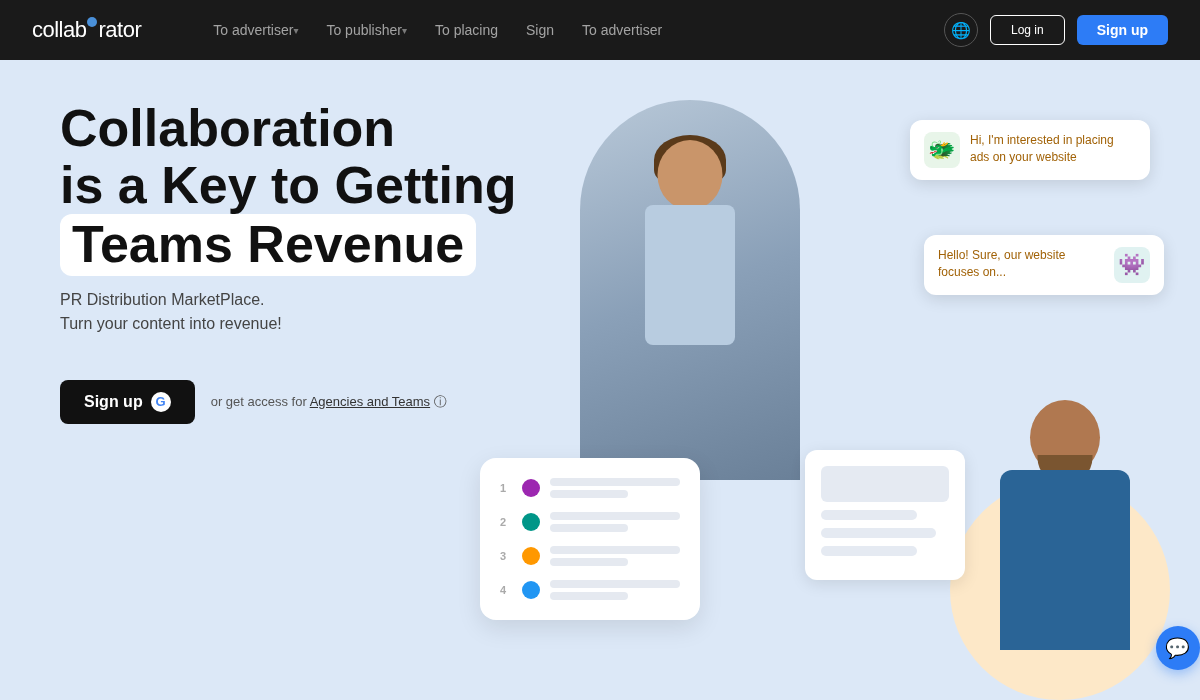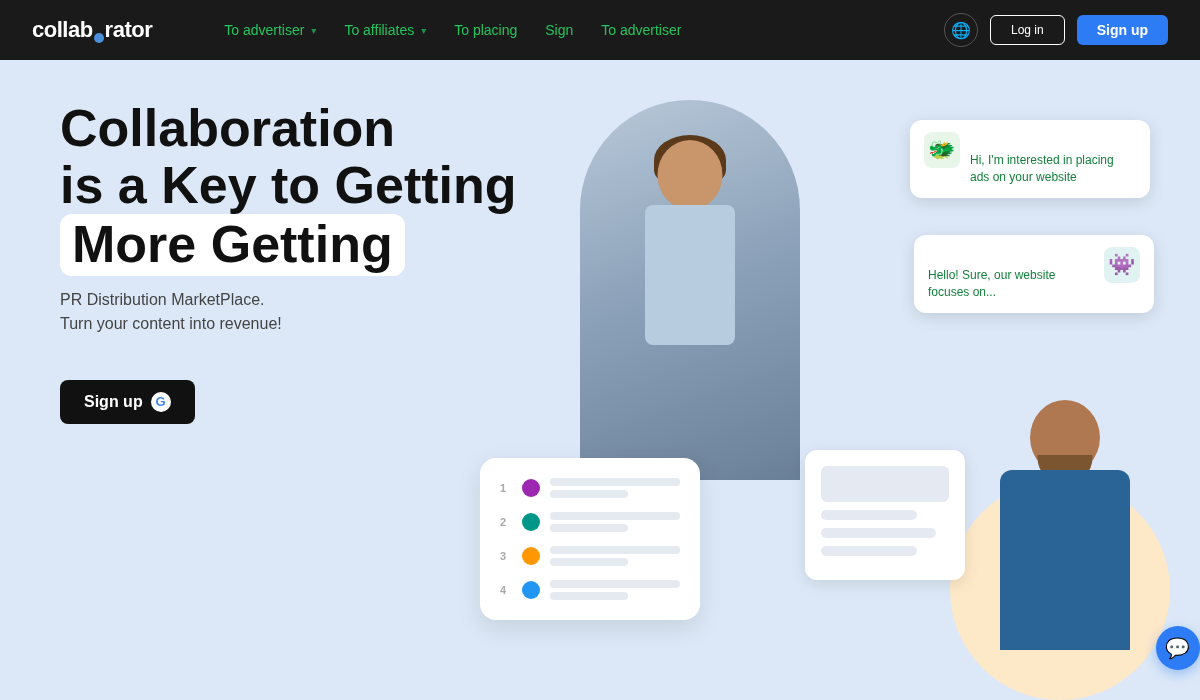--- a/index.html
+++ b/index.html
@@ -12,48 +12,48 @@
       display: flex;
       align-items: center;
       padding: 0 32px;
       gap: 0;
       position: relative;
       z-index: 10;
     }
     .logo {
       color: #fff;
       font-size: 22px;
-      font-weight: 700;
+      font-weight: 400;
       letter-spacing: -0.5px;
       margin-right: 60px;
       display: flex;
-      align-items: flex-end;
+      align-items: flex-start;
     }
     .logo-dot {
       width: 10px;
       height: 10px;
       background: #4a90d9;
       border-radius: 50%;
       display: inline-block;
       margin: 0 1px;
     }
     .nav-links {
       display: flex;
       align-items: center;
       gap: 4px;
       flex: 1;
     }
     .nav-link {
-      color: #22c55e;
+      color: #a3a3a3;
       font-size: 14px;
       padding: 6px 12px;
       cursor: pointer;
       display: flex;
       align-items: center;
-      gap: 7px;
+      gap: 0;
       border-radius: 4px;
       text-decoration: none;
     }
     .nav-link .chevron {
       font-size: 10px;
       opacity: 0.7;
     }
     .nav-right {
       display: flex;
       align-items: center;
@@ -269,42 +269,41 @@
       max-width: 240px;
     }
 
     .chat-bubble-1 {
       top: 60px;
       right: 50px;
     }
 
     .chat-bubble-2 {
       top: 175px;
-      right: 46px;
+      right: 36px;
     }
 
     .monster-icon {
       width: 36px;
       height: 36px;
       border-radius: 8px;
       flex-shrink: 0;
       display: flex;
       align-items: center;
       justify-content: center;
       font-size: 22px;
     }
 
     .monster-icon-green { background: #e8f5e9; }
     .monster-icon-teal { background: #e0f2f1; }
 
     .chat-text {
       font-size: 12px;
-      color: #15803d;
+      color: #a16207;
       line-height: 1.4;
-      margin-top: 20px;
     }
 
     
     .list-card {
       position: absolute;
       background: #fff;
       border-radius: 16px;
       padding: 20px;
       box-shadow: 0 8px 24px rgba(0,0,0,0.10);
       width: 220px;
@@ -470,21 +469,21 @@
   <div class="logo">
     collab<span class="logo-dot"></span>rator
   </div>
 
   <div class="nav-links">
     <a class="nav-link">
       <span>To advertiser</span>
       <span class="chevron">▾</span>
     </a>
     <a class="nav-link">
-      <span>To affiliates</span>
+      <span>To publisher</span>
       <span class="chevron">▾</span>
     </a>
     <a class="nav-link">
       <span>To placing</span>
     </a>
     <a class="nav-link">
       <span>Sign</span>
     </a>
     <a class="nav-link">
       <span>To advertiser</span>
@@ -497,31 +496,36 @@
     <button class="signup-btn">Sign up</button>
   </div>
 </nav>
 
 <section class="hero">
 
   <div class="hero-text">
     <h1 class="hero-title">
       <span>Collaboration</span><br>
       <span>is a Key to Getting</span><br>
-      <span class="hero-title-highlight">More Getting</span>
+      <span class="hero-title-highlight">Teams Revenue</span>
     </h1>
     <p class="hero-subtitle">
       <span>PR Distribution MarketPlace.</span><br>
       <span>Turn your content into revenue!</span>
     </p>
     <div class="hero-signup-row">
       <button class="hero-signup-btn">
         <span>Sign up</span>
         <span class="google-g">G</span>
       </button>
+      <span class="agency-text">
+        <span>or get access for</span>
+        <a href="#">Agencies and Teams</a>
+        <span> ⓘ</span>
+      </span>
     </div>
   </div>
 
   <div class="hero-visuals">
 
     <div class="woman-figure">
       <div class="woman-circle-bg"></div>
       <div class="woman-photo">
         <div class="woman-body">
           <div class="woman-hair"></div>

